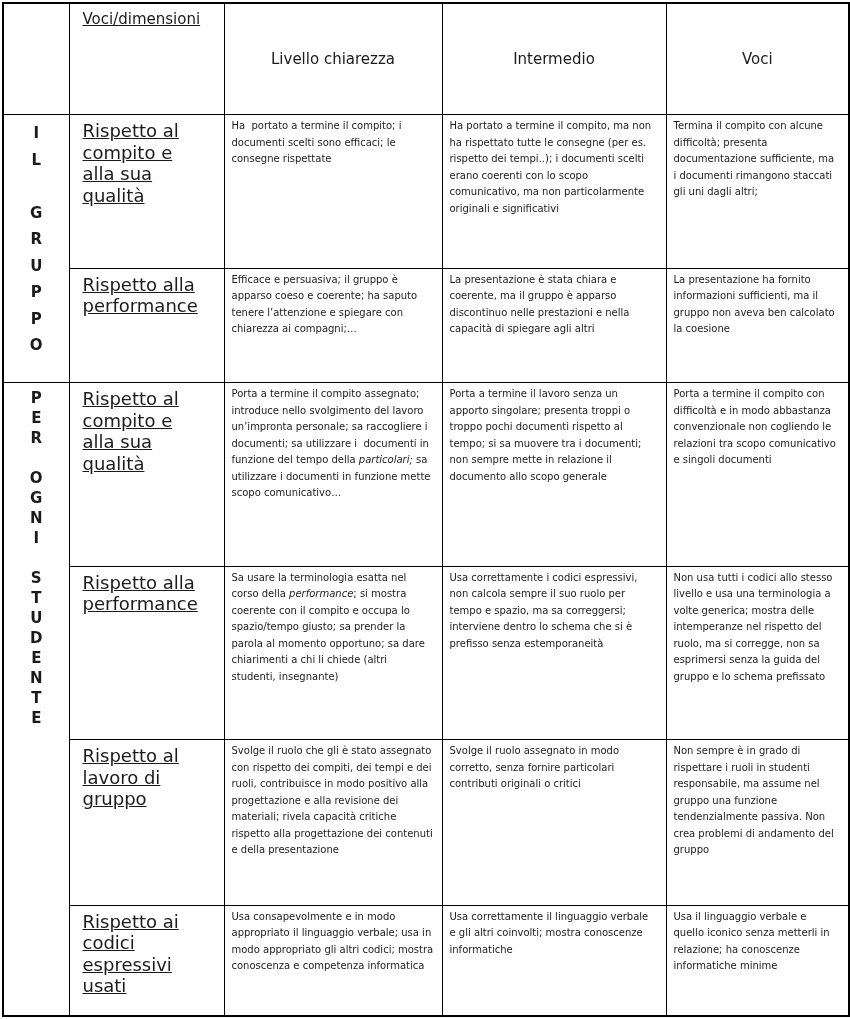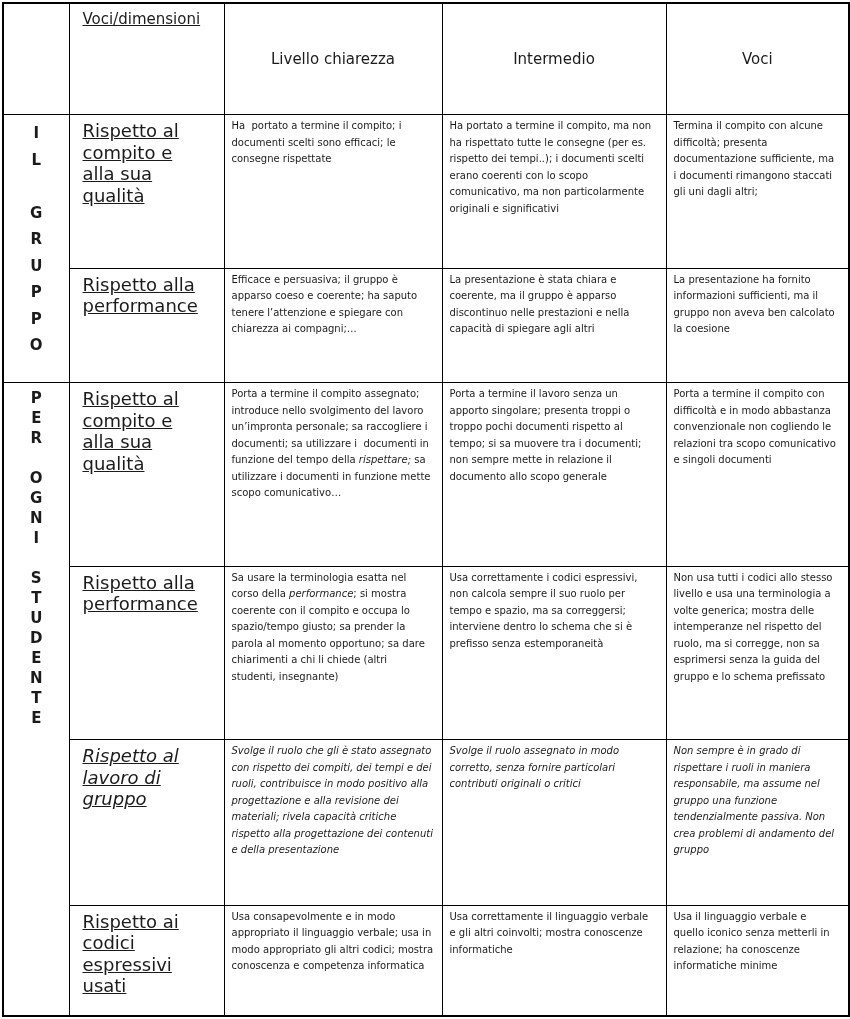--- a/index.html
+++ b/index.html
@@ -20,21 +20,21 @@
   col.c-int   { width: 224px; }
   col.c-base  { width: 183px; }
   td { border: 1px solid #000; vertical-align: top; box-sizing: border-box; padding: 0; margin-left: 44px; }
 
   
   #rubric-body tr:nth-child(1) { height: 111px; }
   #rubric-body tr:nth-child(2) { height: 152px; }
   #rubric-body tr:nth-child(3) { height: 114px; }
   #rubric-body tr:nth-child(4) { height: 182px; }
   #rubric-body tr:nth-child(5) { height: 172px; }
-  #rubric-body tr:nth-child(6) { height: 164px; font-style: italic; }
+  #rubric-body tr:nth-child(6) { height: 164px; }
   #rubric-body tr:nth-child(7) { height: 110px; }
 
   .corner { }
   .dim-header {
     font-size: 15px; padding: 6px 6px 0 13px; vertical-align: top;
   }
   .level-header {
     font-size: 15px; text-align: center; vertical-align: middle; padding: 0 4px;
   }
   .u { text-decoration: underline; }
@@ -117,35 +117,35 @@
               <div class="letter">T</div>
               <div class="letter">U</div>
               <div class="letter">D</div>
               <div class="letter">E</div>
               <div class="letter">N</div>
               <div class="letter">T</div>
               <div class="letter">E</div>
             </div>
           </td>
           <td class="dim-cell"><span class="u">Rispetto al compito e alla sua qualità</span></td>
-          <td class="desc-cell"><span>Porta a termine il compito assegnato; introduce nello svolgimento del lavoro un’impronta personale; sa raccogliere i documenti; sa utilizzare i  documenti in funzione del tempo della </span><i>rispettare;</i><span> sa utilizzare i documenti in funzione mette scopo comunicativo…</span></td>
+          <td class="desc-cell"><span>Porta a termine il compito assegnato; introduce nello svolgimento del lavoro un’impronta personale; sa raccogliere i documenti; sa utilizzare i  documenti in funzione del tempo della </span><i>particolari;</i><span> sa utilizzare i documenti in funzione mette scopo comunicativo…</span></td>
           <td class="desc-cell"><span>Porta a termine il lavoro senza un apporto singolare; presenta troppi o troppo pochi documenti rispetto al tempo; si sa muovere tra i documenti; non sempre mette in relazione il documento allo scopo generale</span></td>
           <td class="desc-cell"><span>Porta a termine il compito con difficoltà e in modo abbastanza convenzionale non cogliendo le relazioni tra scopo comunicativo e singoli documenti</span></td>
         </tr>
         <tr>
           <td class="dim-cell"><span class="u">Rispetto alla performance</span></td>
           <td class="desc-cell"><span>Sa usare la terminologia esatta nel corso della </span><i>performance</i><span>; si mostra coerente con il compito e occupa lo spazio/tempo giusto; sa prender la parola al momento opportuno; sa dare chiarimenti a chi li chiede (altri studenti, insegnante)</span></td>
           <td class="desc-cell"><span>Usa correttamente i codici espressivi, non calcola sempre il suo ruolo per tempo e spazio, ma sa correggersi; interviene dentro lo schema che si è prefisso senza estemporaneità</span></td>
           <td class="desc-cell"><span>Non usa tutti i codici allo stesso livello e usa una terminologia a volte generica; mostra delle intemperanze nel rispetto del ruolo, ma si corregge, non sa esprimersi senza la guida del gruppo e lo schema prefissato</span></td>
         </tr>
         <tr>
           <td class="dim-cell"><span class="u">Rispetto al lavoro di gruppo</span></td>
           <td class="desc-cell"><span>Svolge il ruolo che gli è stato assegnato con rispetto dei compiti, dei tempi e dei ruoli, contribuisce in modo positivo alla progettazione e alla revisione dei materiali; rivela capacità critiche rispetto alla progettazione dei contenuti e della presentazione</span></td>
           <td class="desc-cell"><span>Svolge il ruolo assegnato in modo corretto, senza fornire particolari contributi originali o critici</span></td>
-          <td class="desc-cell"><span>Non sempre è in grado di rispettare i ruoli in maniera responsabile, ma assume nel gruppo una funzione tendenzialmente passiva. Non crea problemi di andamento del gruppo</span></td>
+          <td class="desc-cell"><span>Non sempre è in grado di rispettare i ruoli in studenti responsabile, ma assume nel gruppo una funzione tendenzialmente passiva. Non crea problemi di andamento del gruppo</span></td>
         </tr>
         <tr>
           <td class="dim-cell"><span class="u">Rispetto ai codici espressivi usati</span></td>
           <td class="desc-cell"><span>Usa consapevolmente e in modo appropriato il linguaggio verbale; usa in modo appropriato gli altri codici; mostra conoscenza e competenza informatica</span></td>
           <td class="desc-cell"><span>Usa correttamente il linguaggio verbale e gli altri coinvolti; mostra conoscenze informatiche</span></td>
           <td class="desc-cell"><span>Usa il linguaggio verbale e quello iconico senza metterli in relazione; ha conoscenze informatiche minime</span></td>
         </tr>
       </tbody>
   </table>
 </div>

